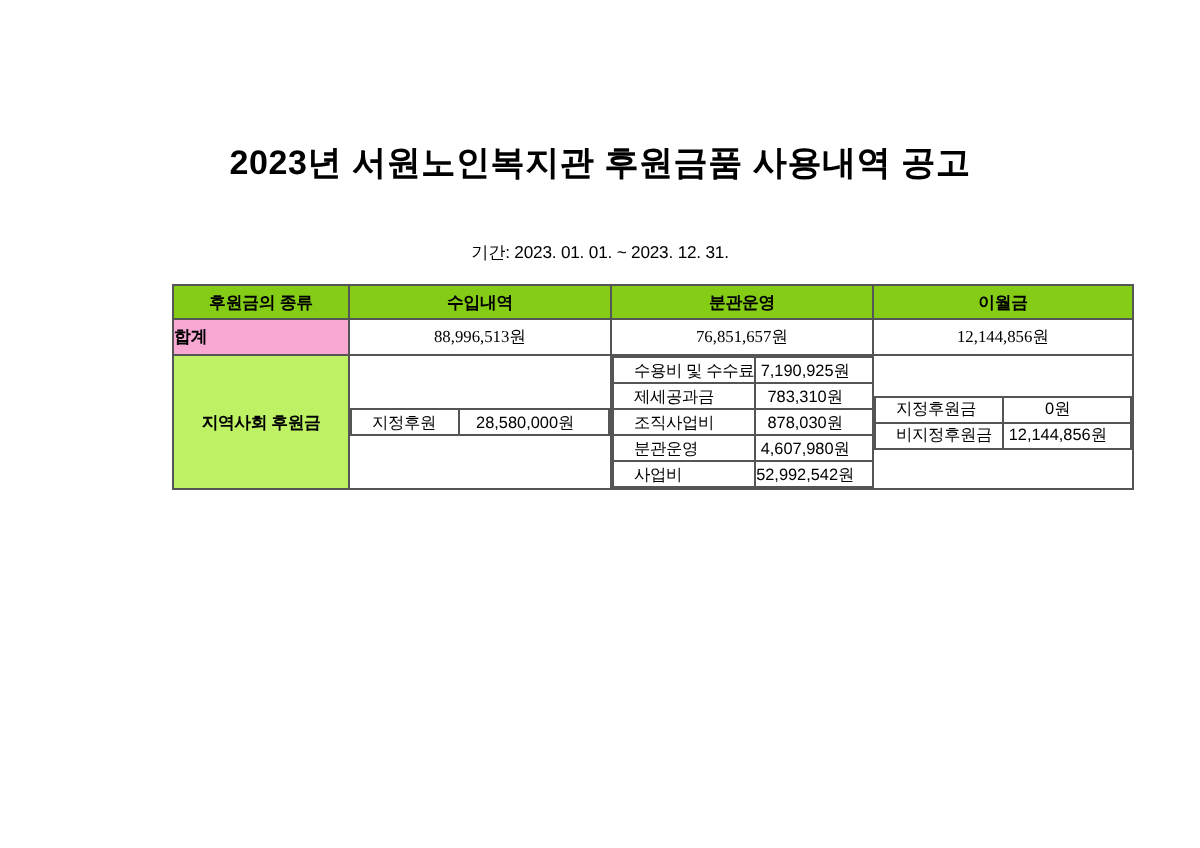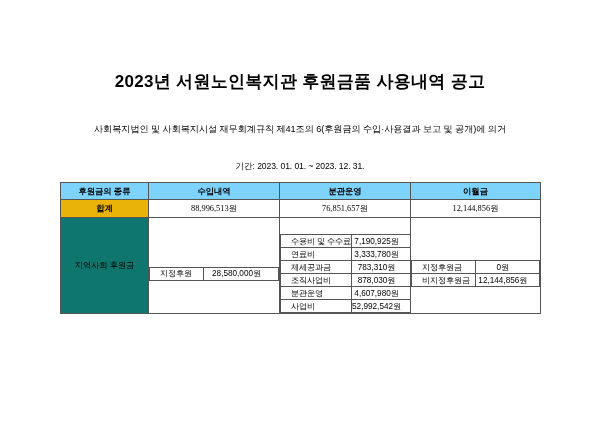--- a/index.html
+++ b/index.html
@@ -12,21 +12,21 @@
     background: #ffffff;
     font-family: "Liberation Sans", sans-serif;
     color: #000000;
     -webkit-font-smoothing: antialiased;
   }
   .page {
     position: relative;
     width: 600px;
     height: 342px;
     box-sizing: border-box;
-    padding: 0 60px;
+    padding: 0 86px;
   }
   .doc-title {
     text-align: center;
     font-size: 17px;
     font-weight: bold;
     letter-spacing: 0.3px;
     margin: 0;
     padding-top: 70px;
   }
   .intro {
@@ -52,56 +52,54 @@
     table-layout: fixed;
     font-size: 8.2px;
   }
   table.main td,
   table.main th {
     border: 1px solid #555555;
     padding: 0;
     vertical-align: middle;
   }
   .hdr {
-    background: #7dd3fc;
+    background: #84cc16;
     text-align: center;
     font-weight: bold;
     height: 16px;
     font-size: 8.4px;
     letter-spacing: -0.1px;
   }
   .sum-label {
-    background: #eab308;
-    text-align: center;
+    background: #f9a8d4;
     font-weight: bold;
     height: 17px;
     font-size: 8.4px;
   }
   .sum-val {
     text-align: center;
     height: 17px;
     font-size: 8.4px;
     font-family: Liberation Serif, serif;
   }
   .cat-cell {
-    background: #0f766e;
-    text-align: center;
-    font-weight: normal;
+    background: #bef264;
+    text-align: center;
+    font-weight: bold;
     font-size: 8.4px;
     letter-spacing: -0.2px;
   }
   .detail-cell {
     padding: 6px 0 8px 0;
     vertical-align: top;
   }
   .detail-list {
     width: 100%;
     border-collapse: collapse;
     font-size: 8.2px;
-    margin-top: 16px;
   }
   .detail-list td {
     border: none;
     padding: 2.5px 0;
     height: 12px;
   }
   .dl-name {
     padding-left: 10px !important;
     text-align: left;
     white-space: nowrap;
@@ -114,21 +112,20 @@
   }
 </style>
 </head>
 <body>
 
 <div class="page">
 
   <h1 class="doc-title">2023년 서원노인복지관 후원금품 사용내역 공고</h1>
 
   <div class="intro">
-    <span class="intro-line">사회복지법인 및 사회복지시설 재무회계규칙 제41조의 6(후원금의 수입·사용결과 보고 및 공개)에 의거</span>
   </div>
 
   <div class="period">기간: 2023. 01. 01. ~ 2023. 12. 31.</div>
 
   <table class="main">
     <colgroup>
       <col style="width:88px">
       <col style="width:131px">
       <col style="width:131px">
       <col style="width:130px">
@@ -159,24 +156,20 @@
           </table>
         </td>
         <td class="detail-cell">
           <table class="detail-list">
             <tbody>
               <tr>
                 <td class="dl-name">수용비 및 수수료</td>
                 <td class="dl-amt">7,190,925원</td>
               </tr>
               <tr>
-                <td class="dl-name">연료비</td>
-                <td class="dl-amt">3,333,780원</td>
-              </tr>
-              <tr>
                 <td class="dl-name">제세공과금</td>
                 <td class="dl-amt">783,310원</td>
               </tr>
               <tr>
                 <td class="dl-name">조직사업비</td>
                 <td class="dl-amt">878,030원</td>
               </tr>
               <tr>
                 <td class="dl-name">분관운영</td>
                 <td class="dl-amt">4,607,980원</td>

